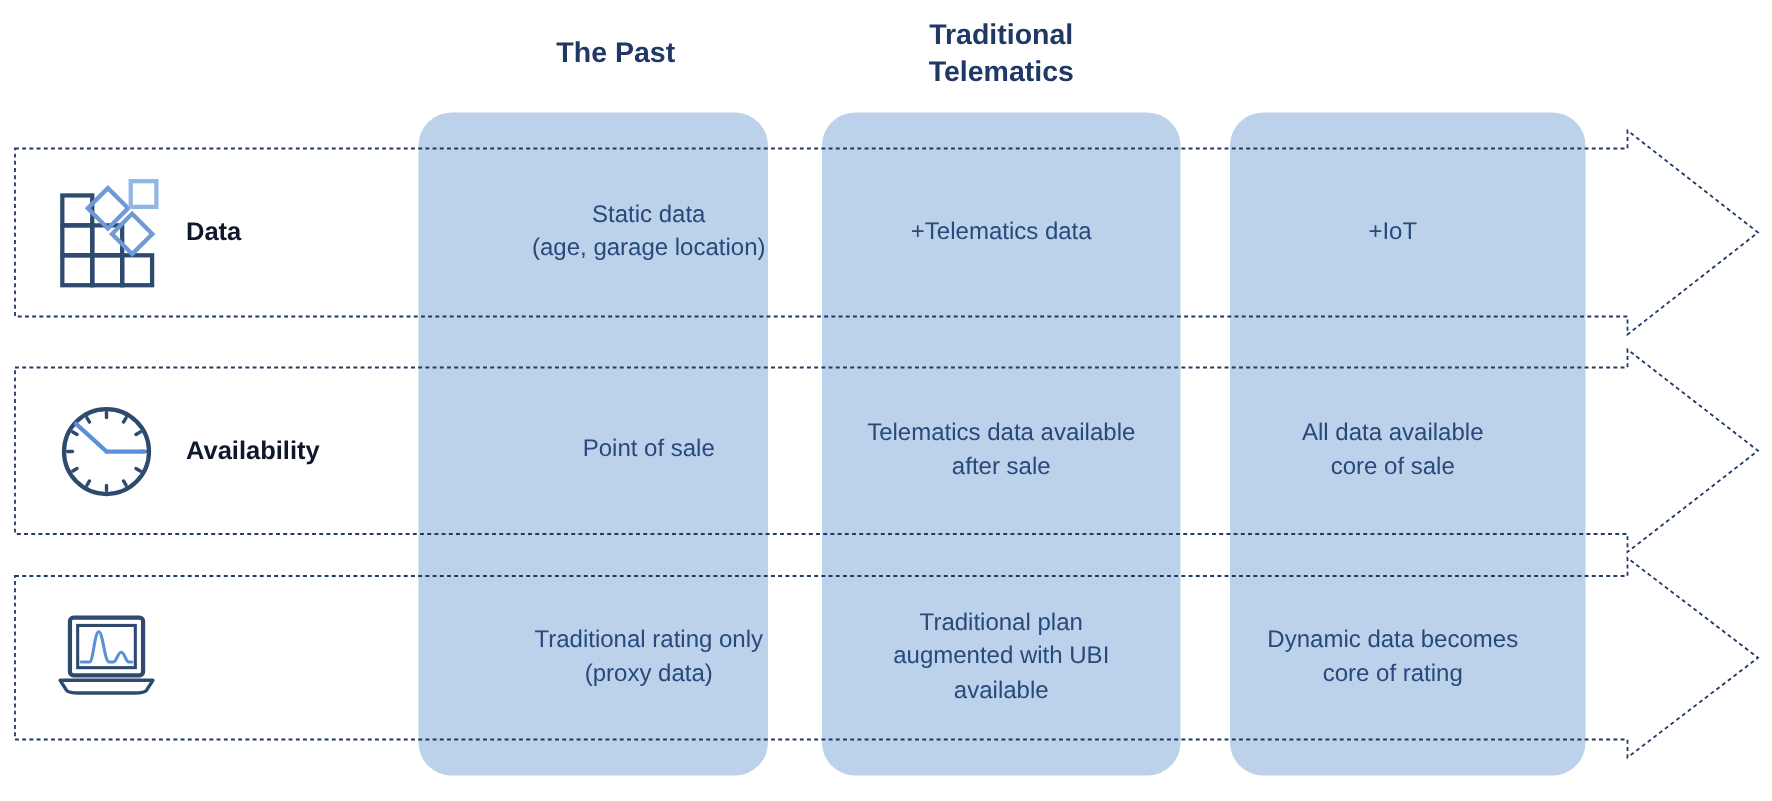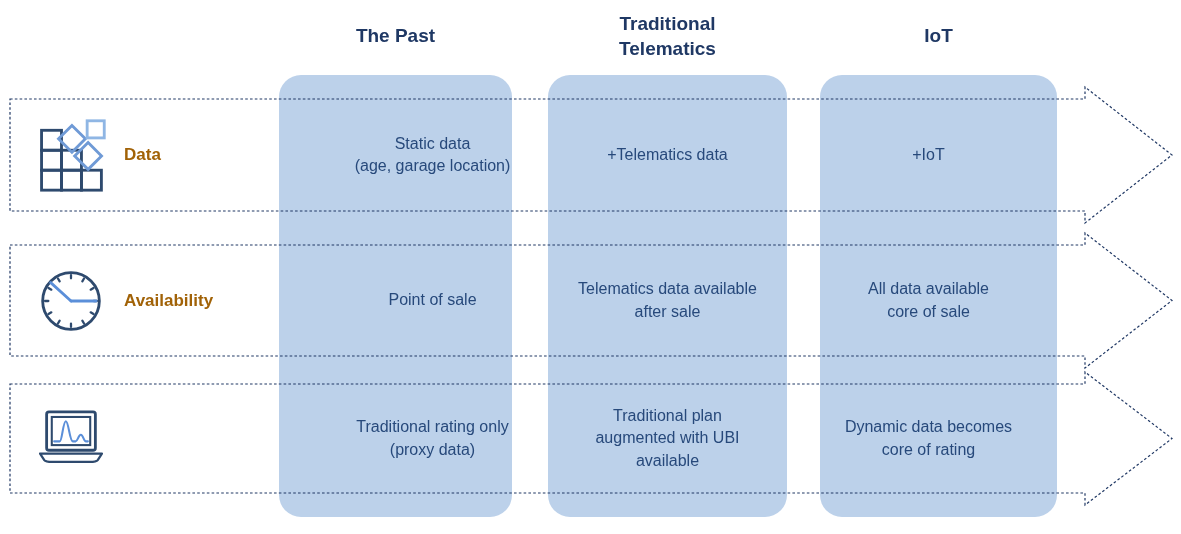--- a/index.html
+++ b/index.html
@@ -24,21 +24,21 @@
   .col-header{
     position:absolute;
     top:6px;height:60px;
     display:flex;align-items:center;justify-content:center;
     text-align:center;
     font-weight:700;font-size:19px;line-height:1.32;
     color:#1f3864;
     white-space:pre-line;
     z-index:3;
   }
-  #header-past{left:279px;width:233px;}
+  #header-past{left:294px;width:233px;}
   #header-tt{left:548px;width:239px;}
   #header-iot{left:820px;width:237px;}
 
   #arrows{
     position:absolute;left:0;top:0;width:1181px;height:534px;
     z-index:2;pointer-events:none;
   }
   .arrow-path{
     fill:none;
     stroke:#203864;
@@ -54,21 +54,21 @@
   #row-availability{top:245px;height:111px;}
   #row-rating{top:384px;height:109px;}
 
   .row-icon{
     position:absolute;left:30px;width:82px;top:0;bottom:0;
     display:flex;align-items:center;justify-content:center;
   }
   .row-label{
     position:absolute;left:124px;width:150px;top:0;bottom:0;
     display:flex;align-items:center;
-    font-weight:700;font-size:17px;color:#a16207;
+    font-weight:700;font-size:17px;color:#0f172a;
   }
   .cell{
     position:absolute;top:0;bottom:0;
     display:flex;align-items:center;justify-content:center;
     text-align:center;
     font-size:16px;line-height:1.38;color:#27497b;
     white-space:pre-line;
     padding:0 6px;box-sizing:border-box;
   }
   .cell.c0{left:279px;width:233px;margin-left:37px;}
@@ -86,21 +86,20 @@
 
   <svg id="arrows" viewBox="0 0 1181 534" xmlns="http://www.w3.org/2000/svg">
     <path class="arrow-path" d="M10,99 L1085,99 L1085,87 L1172,155 L1085,223 L1085,211 L10,211 Z"></path>
     <path class="arrow-path" d="M10,245 L1085,245 L1085,233 L1172,300.5 L1085,368 L1085,356 L10,356 Z"></path>
     <path class="arrow-path" d="M10,384 L1085,384 L1085,372 L1172,438.5 L1085,505 L1085,493 L10,493 Z"></path>
   </svg>
 
   <div class="col-header" id="header-past">The Past</div>
   <div class="col-header" id="header-tt">Traditional
 Telematics</div>
-  <div class="col-header" id="header-iot">IoT</div>
 
   <div class="row" id="row-data">
     <div class="row-icon">
       <svg width="76" height="76" viewBox="0 0 80 80" xmlns="http://www.w3.org/2000/svg">
         <g fill="none" stroke="#2e4a6e" stroke-width="3">
           <rect x="9" y="14" width="21" height="21"></rect>
           <rect x="9" y="35" width="21" height="21"></rect>
           <rect x="30" y="35" width="21" height="21"></rect>
           <rect x="9" y="56" width="21" height="21"></rect>
           <rect x="30" y="56" width="21" height="21"></rect>

